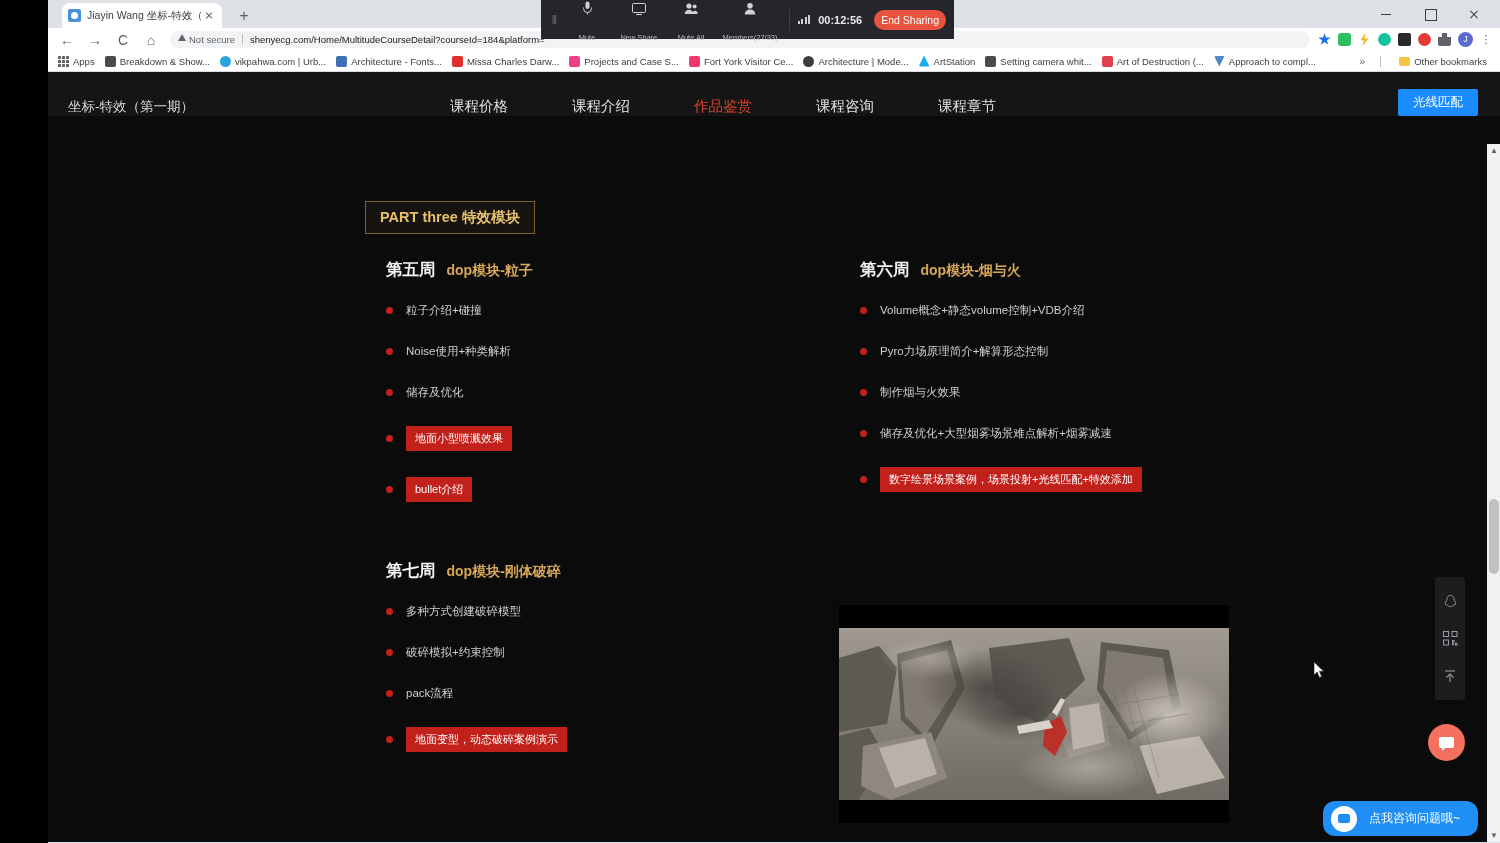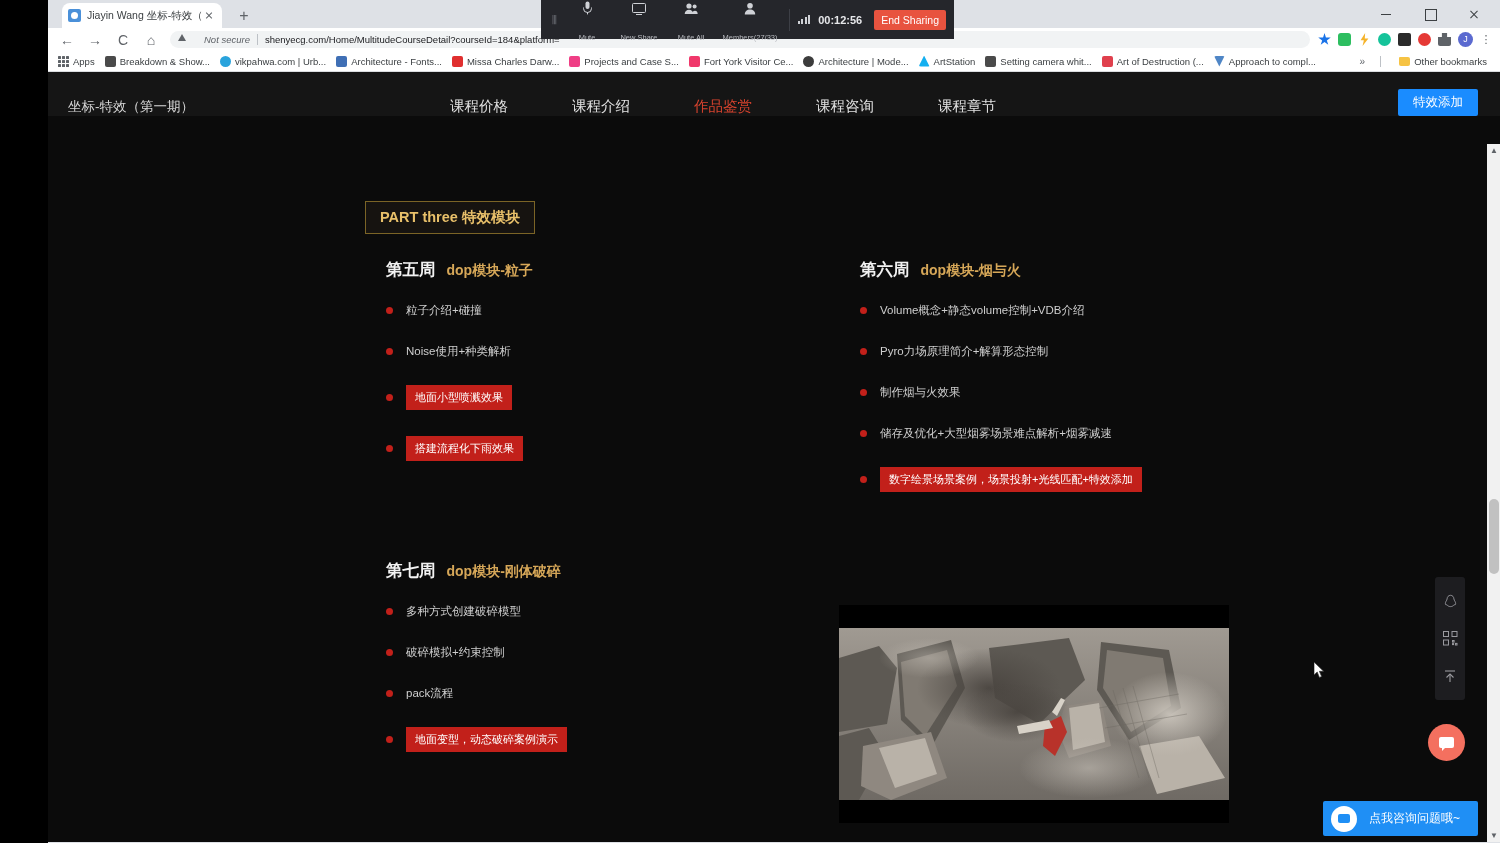--- a/index.html
+++ b/index.html
@@ -33,21 +33,21 @@
   .wmax::after{content:"";position:absolute;left:17px;top:9px;width:10px;height:10px;border:1px solid #3c4043;}
   .wcls::before,.wcls::after{content:"";position:absolute;left:17px;top:13.5px;width:10px;height:1px;background:#3c4043;}
   .wcls::before{transform:rotate(45deg);} .wcls::after{transform:rotate(-45deg);}
 
   
   .toolbar { height:23px; background:#fff; display:flex; align-items:center; padding:0 6px; gap:2px; }
   .navbtn { width:26px; height:22px; position:relative; color:#5f6368; font-size:14px;
             text-align:center; line-height:22px; }
   .omnibox { flex:1; height:17px; margin:0 6px 0 4px; background:#f1f3f4; border-radius:9px;
              display:flex; align-items:center; padding:0 8px; overflow:hidden; }
-  .warn { font-size:9.5px; color:#5f6368; display:flex; gap:18px; white-space:nowrap;font-style:italic;}
+  .warn { font-size:9.5px; color:#5f6368; display:flex; gap:3px; white-space:nowrap;}
   .warntri { width:0;height:0;border-left:4px solid transparent;border-right:4px solid transparent;
              border-bottom:7px solid #5f6368; position:relative; }
   .vsep { width:1px; height:11px; background:#bdc1c6; margin:0 7px; flex:none; }
   .urltxt { font-size:9.5px; color:#202124; white-space:nowrap; }
   .tbicons { display:flex; align-items:center; gap:7px; padding-right:2px; }
   .ti { width:13px; height:13px; border-radius:2px; flex:none; }
   .avatar { width:15px;height:15px;border-radius:50%;background:#5b6ad0;color:#fff;font-size:9px;
             text-align:center;line-height:15px; }
   .dots { width:12px;text-align:center;color:#5f6368;font-size:11px;letter-spacing:0;line-height:9px;}
 
@@ -106,21 +106,21 @@
           border-radius:3px; padding:6px 0; }
   .railbtn { height:37px; display:flex; align-items:center; justify-content:center;
              color:#9a9a9f; }
   .fab { position:absolute; right:35px; top:652px; width:37px; height:37px; border-radius:50%;
          background:#f4705f; display:flex; align-items:center; justify-content:center; }
   .fab .bub { width:15px; height:11px; background:#fff; border-radius:2px; position:relative; }
   .fab .bub::after{content:"";position:absolute;left:3px;bottom:-3px;width:0;height:0;
       border-left:4px solid #fff;border-bottom:4px solid transparent;}
 
   .chatbar { position:absolute; right:22px; bottom:6px; height:35px; background:#1f8ff5;
-             display:flex; align-items:center; gap:12px; padding:0 18px 0 8px; border-radius:2px; }
+             display:flex; align-items:center; gap:12px; padding:0 18px 0 8px; border-radius:12px; }
   .chatbar .cbub { width:26px;height:26px;border-radius:50%;background:#fff;
                    display:flex;align-items:center;justify-content:center; }
   .chatbar .cbub i { width:12px;height:9px;background:#1f8ff5;border-radius:2px;display:block;}
   .chattxt { font-size:12px; color:#fff; }
 
   
   .vscroll { position:absolute; right:0; top:72px; width:13px; bottom:0; background:#f1f1f1; }
   .vthumb { position:absolute; right:1px; top:355px; width:10px; height:75px; background:#c1c1c1;
             border-radius:5px; }
   .sarrow { position:absolute; right:2px; font-size:8px; color:#5f6368; }
@@ -135,21 +135,21 @@
            color:#6e7077; font-size:12px; letter-spacing:1px; }
   .zitem { width:52px; height:45px; display:flex; flex-direction:column; align-items:center;
            justify-content:flex-end; gap:16px; }
   .zitem .zico { color:#cfd1d6; font-size:13px; line-height:13px; }
   .zitem .zlbl { font-size:7.5px; color:#b9bbc0; white-space:nowrap; }
   .zsep { width:1px; height:22px; background:#3d3f46; margin:0 6px; }
   .ztime { margin-left:auto; display:flex; align-items:center; gap:8px; }
   .zbars { display:flex; align-items:flex-end; gap:1.5px; height:9px; }
   .zbars i { width:2px; background:#cfd1d6; display:block; }
   .ztxt { font-size:11px; color:#e6e7ea; font-weight:bold; }
-  .zend { background:#e8533f; color:#fff; font-size:10.5px; padding:4px 7px; border-radius:2px;
+  .zend { background:#e8533f; color:#fff; font-size:10.5px; padding:4px 7px; border-radius:10px;
           margin-left:4px; }
 </style>
 </head>
 <body>
 
 <div id="screen">
 
   <div class="browser">
 
     <div class="tabstrip">
@@ -265,21 +265,21 @@
 
       <div class="sitenav">
         <div class="sitetitle">坐标-特效（第一期）</div>
         <div class="navlinks">
           <div class="navlink">课程价格</div>
           <div class="navlink">课程介绍</div>
           <div class="navlink active">作品鉴赏</div>
           <div class="navlink">课程咨询</div>
           <div class="navlink">课程章节</div>
         </div>
-        <div class="startbtn">特效添加</div>
+        <div class="startbtn">光线匹配</div>
       </div>
 
       <div class="content">
 
         <div class="parttag">
           <span>PART three 特效模块</span>
         </div>
 
         <div class="col colL" style="top:143px;position:absolute">
           <div class="wkhead">
@@ -290,25 +290,29 @@
             <li>
                 <span class="dot"></span>
                 <span class="btxt">粒子介绍+碰撞</span>
               </li>
             <li>
                 <span class="dot"></span>
                 <span class="btxt">Noise使用+种类解析</span>
               </li>
             <li>
                 <span class="dot"></span>
+                <span class="btxt">储存及优化</span>
+              </li>
+            <li>
+                <span class="dot"></span>
                 <span class="btxt hl">地面小型喷溅效果</span>
               </li>
             <li>
                 <span class="dot"></span>
-                <span class="btxt hl">搭建流程化下雨效果</span>
+                <span class="btxt hl">bullet介绍</span>
               </li>
           </ul>
         </div>
 
         <div class="col colR" style="top:143px;position:absolute">
           <div class="wkhead">
             <span class="wkno">第六周</span>
             <span class="wktopic">dop模块-烟与火</span>
           </div>
           <ul class="bullets">

